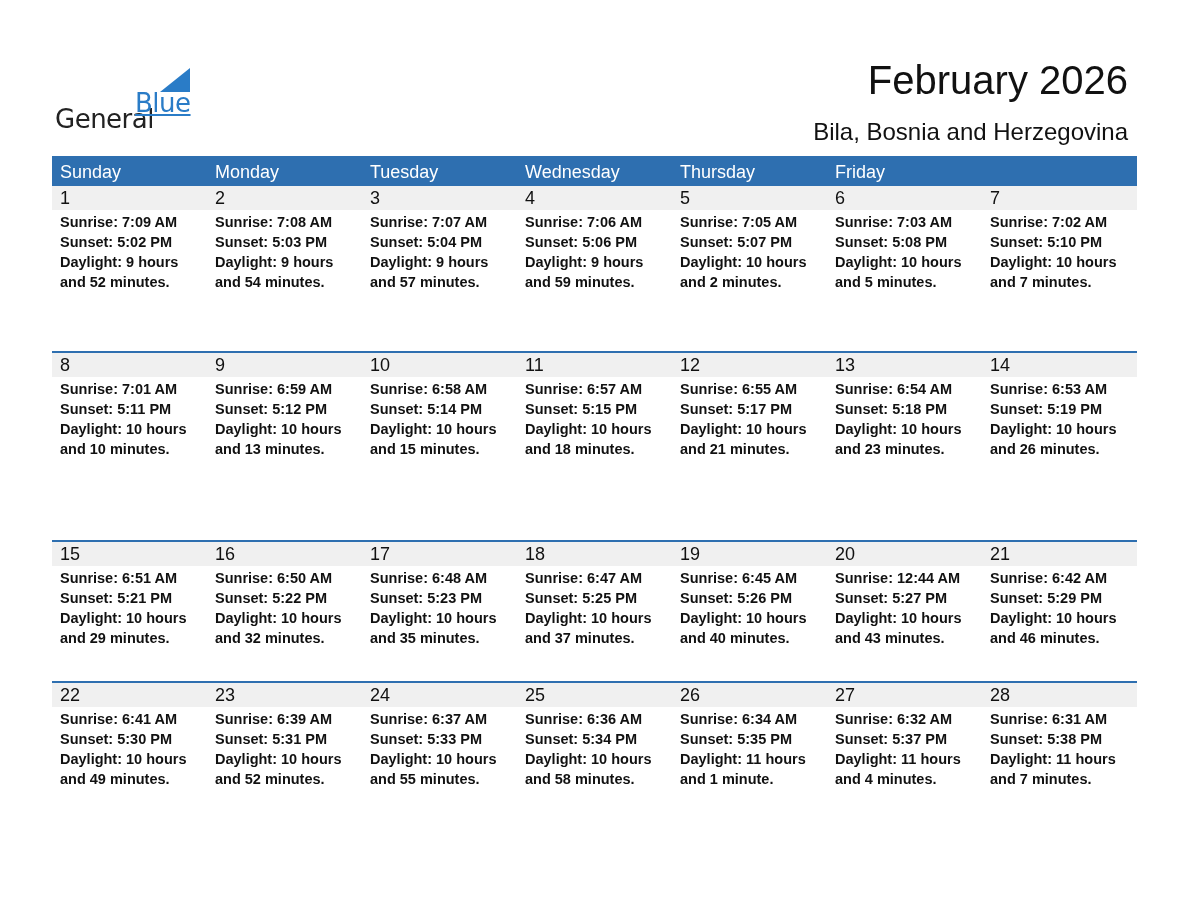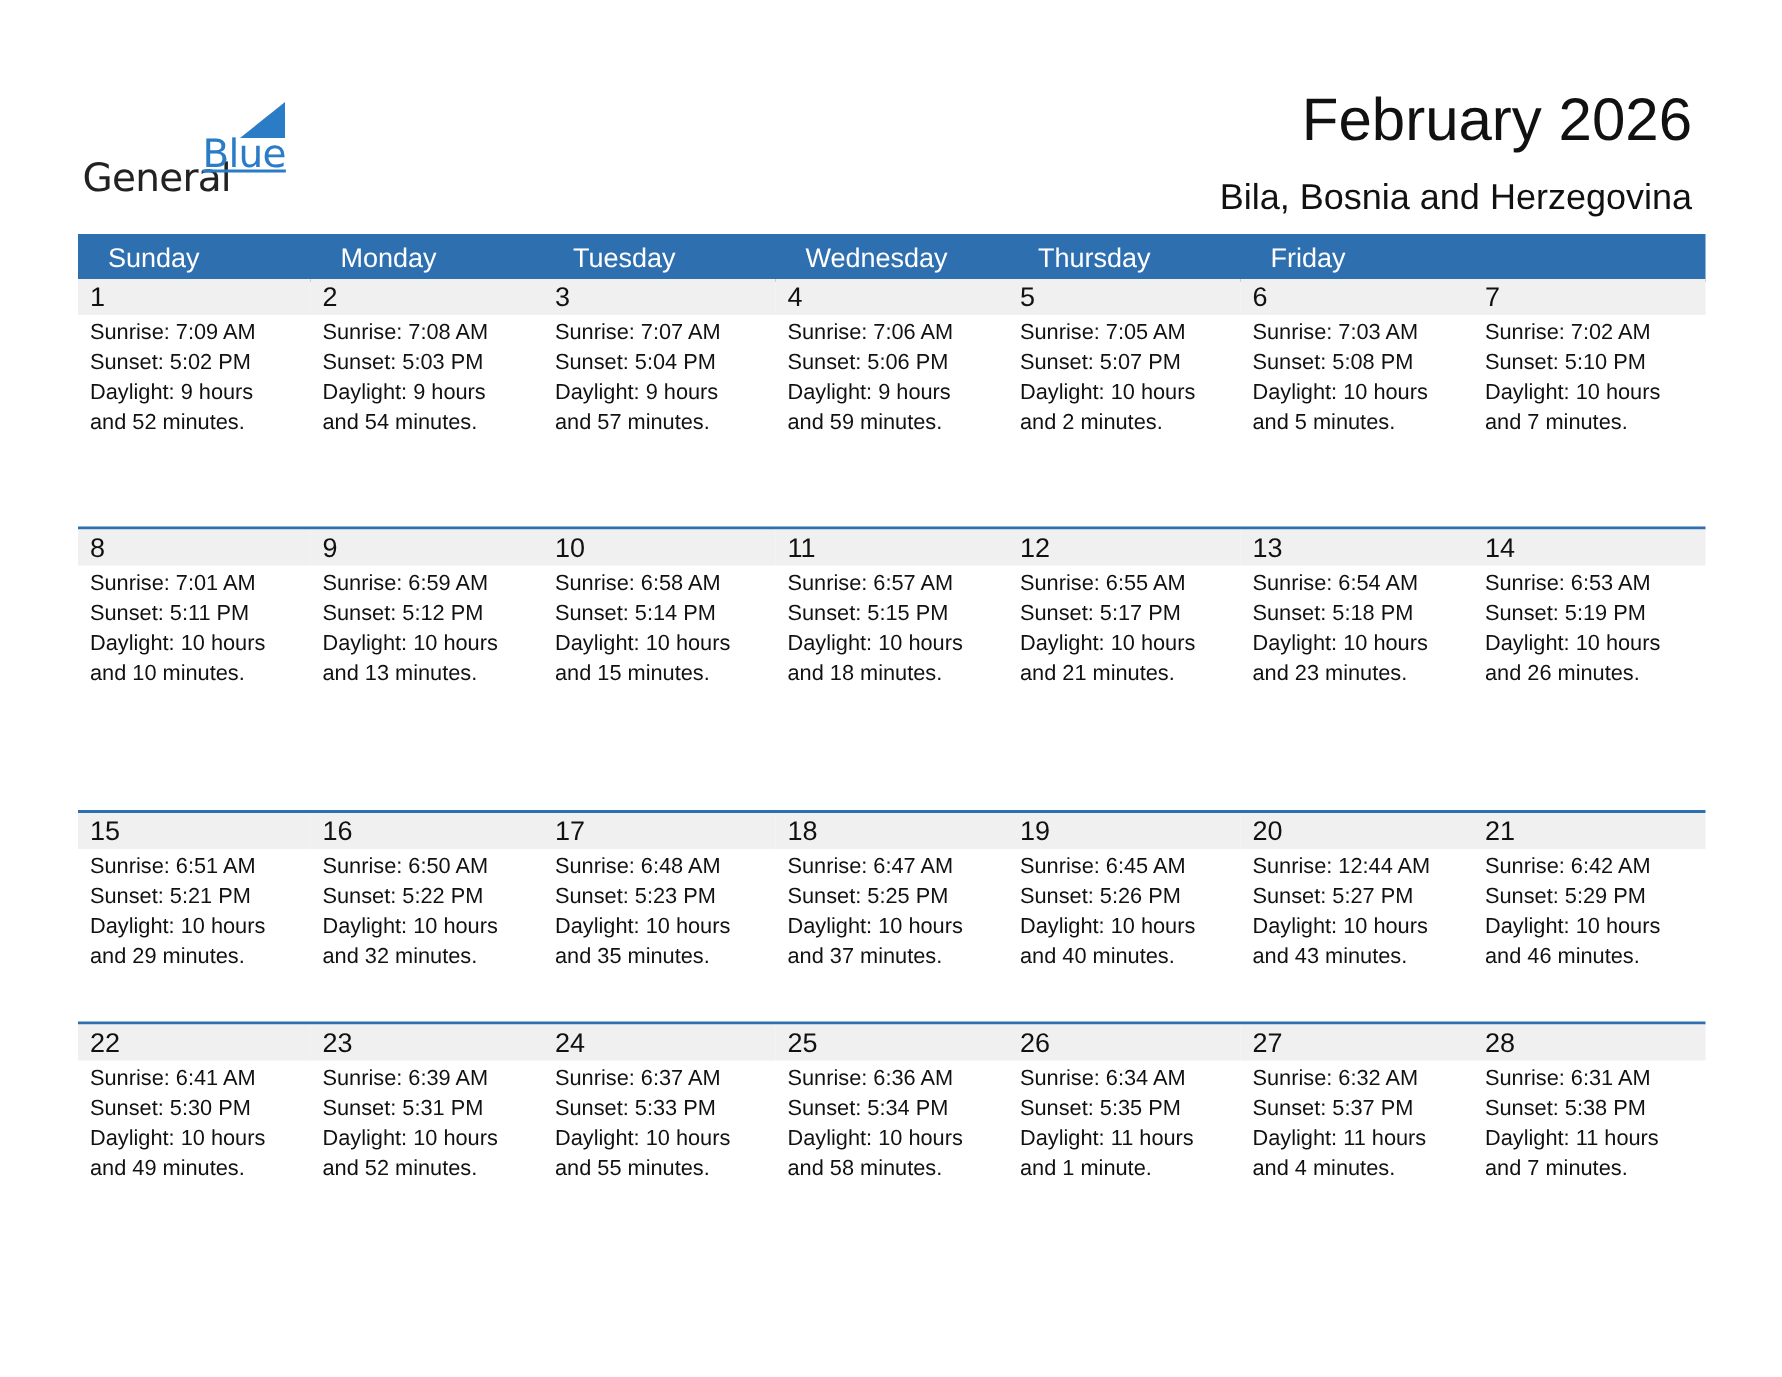--- a/index.html
+++ b/index.html
@@ -3,26 +3,26 @@
 <meta charset="utf-8">
 <style>
   * { margin:0; padding:0; box-sizing:border-box; }
   body { width:1188px; height:918px; background:#ffffff; font-family:"Liberation Sans", sans-serif; color:#111; position:relative; overflow:hidden; }
   .logo { position:absolute; left:55px; top:64px; width:140px; height:56px; }
   .logo .general { position:absolute; left:0; top:0; font-family:"DejaVu Sans", sans-serif; font-size:26px; color:#222; letter-spacing:-0.5px;margin-top:40px; }
   .logo .blue { position:absolute; left:80px; top:24px; font-family:"DejaVu Sans", sans-serif; font-size:26px; color:#2a7cc7; letter-spacing:-0.5px;text-decoration:underline; }
   .logo .tri { position:absolute; left:105px; top:4px; width:0; height:0; border-bottom:24px solid #2a7cc7; border-left:30px solid transparent; }
   .title { position:absolute; right:60px; top:58px; font-size:40px; color:#111; }
   .subtitle { position:absolute; right:60px; top:118px; font-size:24px; color:#111; }
-  .header-row { position:absolute; left:52px; top:156px; width:1085px; height:32px; background:#2e6fb0; display:flex;padding-left:12px; }
+  .header-row { position:absolute; left:52px; top:156px; width:1085px; height:32px; background:#2e6fb0; display:flex; }
   .header-row .hcell { width:155px; color:#fff; font-size:18px; padding-left:8px; line-height:32px; }
   .week { position:absolute; left:52px; width:1085px; display:flex; border-top:2px solid #2e6fb0; }
   .day { width:155px; }
   .daynum { background:#f0f0f0; font-size:18px; height:24px; line-height:24px; padding-left:8px; }
-  .info { font-size:14.5px; line-height:20px; padding-left:8px; padding-top:2px; }
+  .info { font-size:14.5px; line-height:20px; padding-left:8px; padding-top:2px;font-weight:bold; }
 </style>
 </head>
 <body>
 
 <div class="logo">
   <span class="general">General</span>
   <span class="tri"></span>
   <span class="blue">Blue</span>
 </div>
 

